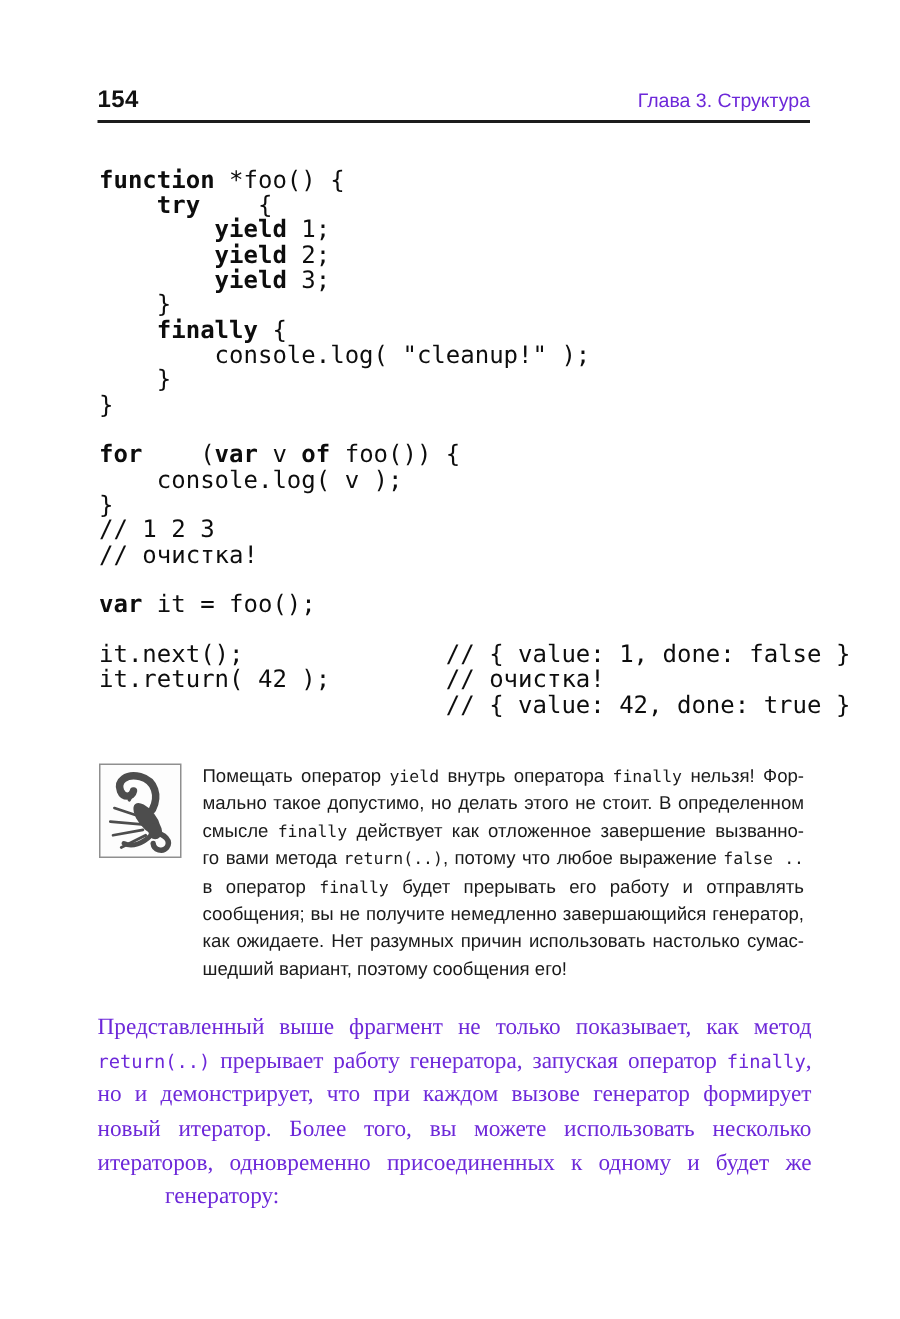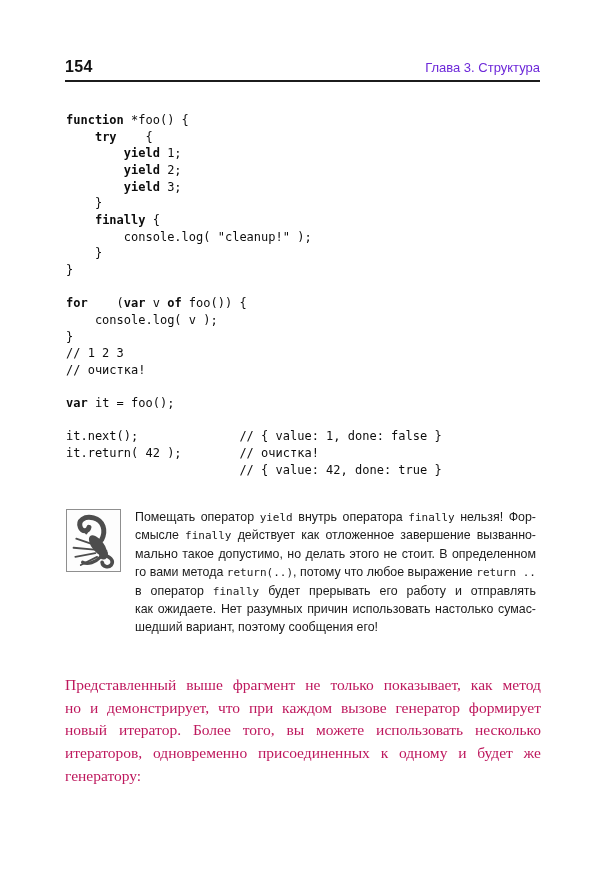--- a/index.html
+++ b/index.html
@@ -22,21 +22,21 @@
   .chapter-title { font-size:13px; color:#6d28d9; }
   .header-rule {
     position:absolute; left:65px; width:475px; top:80px; height:2px;
     background:#1c1c1c;
   }
 
   
   .code-block {
     position:absolute; left:66px; top:112px;
     font-family:"DejaVu Sans Mono", monospace;
-    font-size:12px; color:#0d0d0d;
+    font-size:16px; color:#0d0d0d;
   }
   .code-block .tline { height:16.67px; line-height:16.67px; white-space:pre; }
   .seg-kw { font-weight:bold; }
   .seg-cm { }
 
   
   .note { position:absolute; left:66px; top:506px; width:474px; height:150px; }
   .note-icon-box {
     position:absolute; left:0; top:3px; width:55px; height:63px;
     border:1px solid #8f8f8f; background:#fdfdfd;
@@ -50,27 +50,27 @@
     height:18.4px; line-height:18.4px; white-space:nowrap;
     text-align:justify; text-align-last:justify;
   }
   .note-text .tline:last-child { text-align-last:left; }
   .note-text .seg-code { font-family:"DejaVu Sans Mono", monospace; font-size:11px; }
 
   
   .paragraph {
     position:absolute; left:65px; top:674px; width:476px;
     font-family:"Liberation Serif", serif;
-    font-size:15.5px; color:#be185d;
+    font-size:15.5px; color:#6d28d9;
   }
   .paragraph .tline {
     height:22.7px; line-height:22.7px; white-space:nowrap;
     text-align:justify; text-align-last:justify;
   }
-  .paragraph .tline:last-child { text-align-last:left; }
+  .paragraph .tline:last-child { text-align-last:left;margin-left:45px; }
   .paragraph .seg-code { font-family:"DejaVu Sans Mono", monospace; font-size:12.5px; }
 </style>
 </head>
 <body>
 
 <div class="page">
 
   <header class="page-header">
     <span class="page-number">154</span>
     <span class="chapter-title">Глава 3. Структура</span>
@@ -96,30 +96,32 @@
           <path d="M 37 47 C 45 48 50 53 46.5 58 C 43.5 61.5 37 60 36.5 55" stroke-width="4"></path>
           <path d="M 35 49 C 29 55 21 58 15 55" stroke-width="3.5"></path>
         </g>
 
         <ellipse cx="32" cy="37" rx="6.5" ry="14" fill="#4d4d4d" transform="rotate(-38 32 37)"></ellipse>
         <ellipse cx="38" cy="46" rx="5" ry="6" fill="#4d4d4d"></ellipse>
       </svg>
     </div>
     <div class="note-text">
         <div class="tline"><span>Помещать оператор </span><span class="seg-code">yield</span><span> внутрь оператора </span><span class="seg-code">finally</span><span> нельзя! Фор-</span></div>
+        <div class="tline"><span>мально такое допустимо, но делать этого не стоит. В определенном</span></div>
         <div class="tline"><span>смысле </span><span class="seg-code">finally</span><span> действует как отложенное завершение вызванно-</span></div>
-        <div class="tline"><span>мально такое допустимо, но делать этого не стоит. В определенном</span></div>
-        <div class="tline"><span>го вами метода </span><span class="seg-code">return(..)</span><span>, потому что любое выражение </span><span class="seg-code">return ..</span></div>
+        <div class="tline"><span>го вами метода </span><span class="seg-code">return(..)</span><span>, потому что любое выражение </span><span class="seg-code">false ..</span></div>
         <div class="tline"><span>в оператор </span><span class="seg-code">finally</span><span> будет прерывать его работу и отправлять</span></div>
+        <div class="tline"><span>сообщения; вы не получите немедленно завершающийся генератор,</span></div>
         <div class="tline"><span>как ожидаете. Нет разумных причин использовать настолько сумас-</span></div>
         <div class="tline"><span>шедший вариант, поэтому сообщения его!</span></div>
       </div>
   </div>
 
   <div class="paragraph">
       <div class="tline"><span>Представленный выше фрагмент не только показывает, как метод</span></div>
+      <div class="tline"><span class="seg-code">return(..)</span><span> прерывает работу генератора, запуская оператор </span><span class="seg-code">finally</span><span>,</span></div>
       <div class="tline"><span>но и демонстрирует, что при каждом вызове генератор формирует</span></div>
       <div class="tline"><span>новый итератор. Более того, вы можете использовать несколько</span></div>
       <div class="tline"><span>итераторов, одновременно присоединенных к одному и будет же</span></div>
       <div class="tline"><span>генератору:</span></div>
     </div>
 
 </div>
 
 </body></html>

